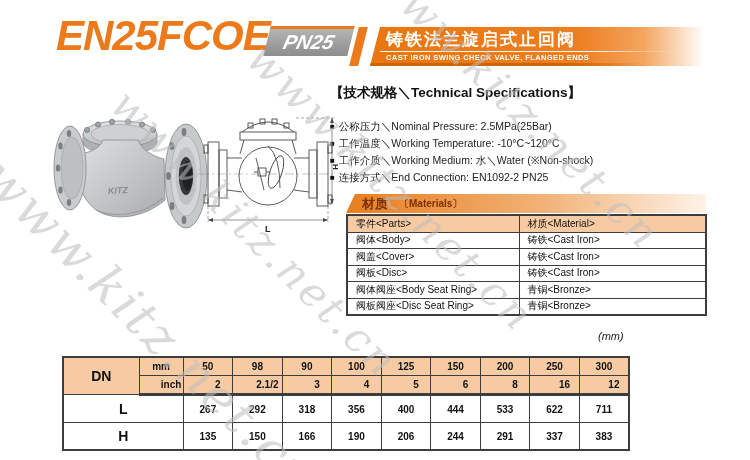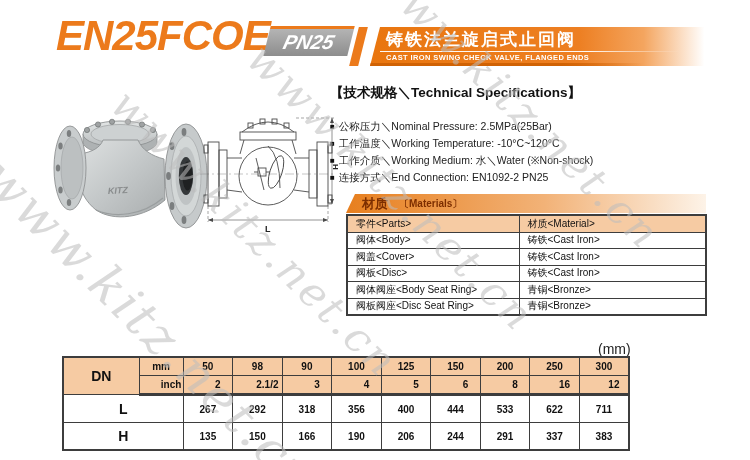--- a/index.html
+++ b/index.html
@@ -58,21 +58,21 @@
   .mat-table td{height:15.5px;padding:0 0 0 8px;background:#fff;}
   .mat-table tr.hdr td{background:#F6CBA3;margin-top:36px;}
   .dim-table{position:absolute;left:62px;top:356px;width:568px;border:2px solid #3d3d3d;}
   .dim-table td{text-align:center;padding:0;}
   .dim-table tr.hdr td{background:#F6CBA3;height:17px;}
   .dim-table tr.body td{background:#fff;height:26px;font-weight:700;}
   .dim-table td.lbl{font-weight:700;font-size:14px;}
   .dim-table td.sub{font-weight:400;margin-left:12px;}
   .dim-table tr.heavy td{border-bottom-width:3px;padding-left:20px;}
   .dim-table tr.hdr td{font-weight:700;}
-  .unit-note{position:absolute;left:598px;top:341px;font-size:14px;color:#222;}
+  .unit-note{position:absolute;left:598px;top:330px;font-size:11px;color:#222;font-style:italic;}
 
   
   .photo{position:absolute;left:46px;top:92px;}
   .drawing{position:absolute;left:198px;top:96px;}
 </style>
 </head>
 <body>
 
 <div id="page">
 

